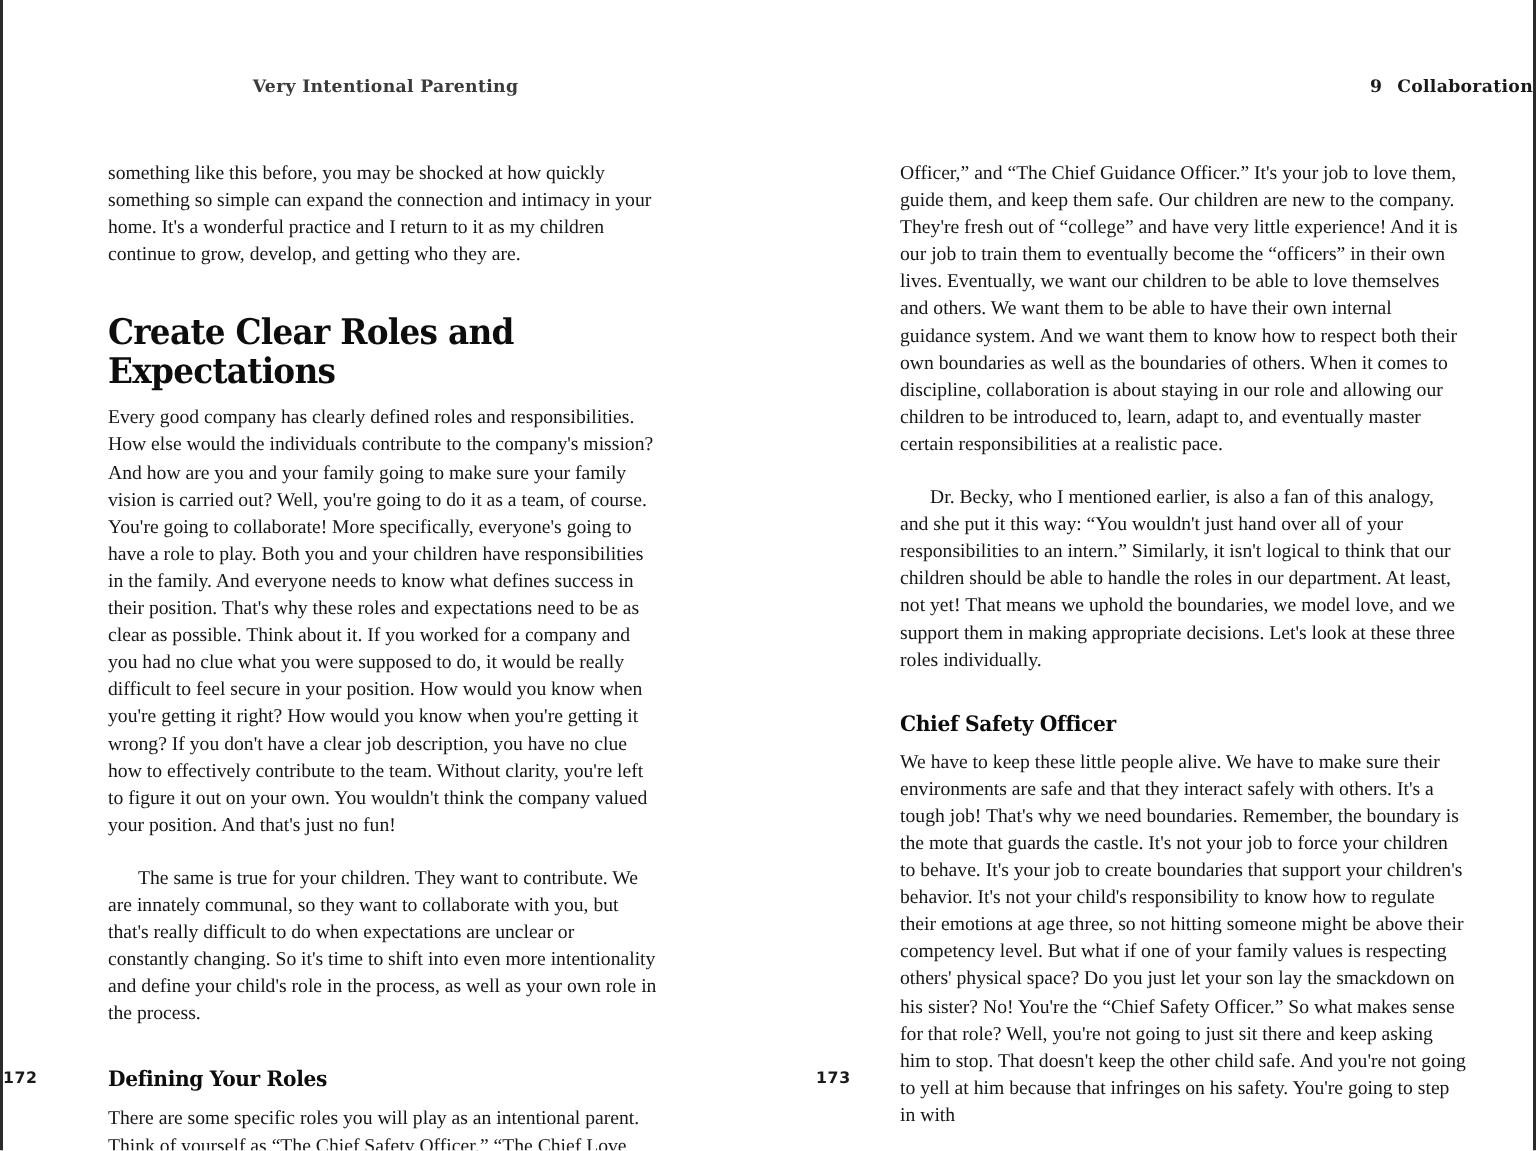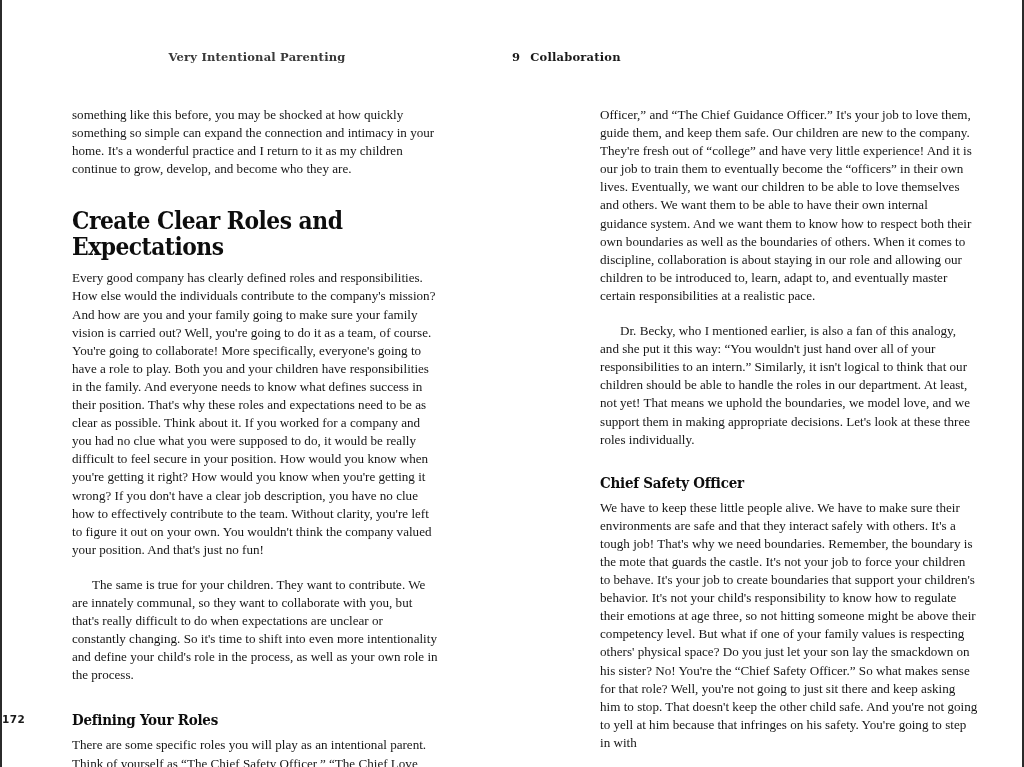--- a/index.html
+++ b/index.html
@@ -36,21 +36,21 @@
   .page-right {
     padding: 0 58px 0 78px;
   }
 
   
   .running-head {
     position: absolute;
     top: 50px;
     left: 0;
     right: 0;
-    text-align: left;
+    text-align: right;
     font-family: "DejaVu Serif", "Liberation Serif", serif;
     font-weight: bold;
     font-size: 11.5px;
     letter-spacing: 0.2px;
     color: #1a1a1a;
     -webkit-font-smoothing: antialiased;
   }
   .running-head.verso {
     color: #3a3a3a;
     left: 20px;
@@ -140,21 +140,21 @@
 <body>
 
 <div class="book-spread">
 
   <div class="page page-left">
 
     <div class="running-head verso">Very Intentional Parenting</div>
 
     <div class="text-column">
 
-      <p>something like this before, you may be shocked at how quickly something so simple can expand the connection and intimacy in your home. It's a wonderful practice and I return to it as my children continue to grow, develop, and become who they are.</p>
+      <p>something like this before, you may be shocked at how quickly something so simple can expand the connection and intimacy in your home. It's a wonderful practice and I return to it as my children continue to grow, develop, and getting who they are.</p>
 
       <h1 class="section-heading">Create Clear Roles and Expectations</h1>
 
       <p>Every good company has clearly defined roles and responsibilities. How else would the individuals contribute to the company's mission? And how are you and your family going to make sure your family vision is carried out? Well, you're going to do it as a team, of course. You're going to collaborate! More specifically, everyone's going to have a role to play. Both you and your children have responsibilities in the family. And everyone needs to know what defines success in their position. That's why these roles and expectations need to be as clear as possible. Think about it. If you worked for a company and you had no clue what you were supposed to do, it would be really difficult to feel secure in your position. How would you know when you're getting it right? How would you know when you're getting it wrong? If you don't have a clear job description, you have no clue how to effectively contribute to the team. Without clarity, you're left to figure it out on your own. You wouldn't think the company valued your position. And that's just no fun!</p>
 
       <p class="indented after-gap">The same is true for your children. They want to contribute. We are innately communal, so they want to collaborate with you, but that's really difficult to do when expectations are unclear or constantly changing. So it's time to shift into even more intentionality and define your child's role in the process, as well as your own role in the process.</p>
 
       <h2 class="sub-heading">Defining Your Roles</h2>
 
       <p>There are some specific roles you will play as an intentional parent. Think of yourself as “The Chief Safety Officer,” “The Chief Love</p>
@@ -173,15 +173,16 @@
 
       <p>Officer,” and “The Chief Guidance Officer.” It's your job to love them, guide them, and keep them safe. Our children are new to the company. They're fresh out of “college” and have very little experience! And it is our job to train them to eventually become the “officers” in their own lives. Eventually, we want our children to be able to love themselves and others. We want them to be able to have their own internal guidance system. And we want them to know how to respect both their own boundaries as well as the boundaries of others. When it comes to discipline, collaboration is about staying in our role and allowing our children to be introduced to, learn, adapt to, and eventually master certain responsibilities at a realistic pace.</p>
 
       <p class="indented after-gap">Dr. Becky, who I mentioned earlier, is also a fan of this analogy, and she put it this way: “You wouldn't just hand over all of your responsibilities to an intern.” Similarly, it isn't logical to think that our children should be able to handle the roles in our department. At least, not yet! That means we uphold the boundaries, we model love, and we support them in making appropriate decisions. Let's look at these three roles individually.</p>
 
       <h2 class="sub-heading tight-top">Chief Safety Officer</h2>
 
       <p>We have to keep these little people alive. We have to make sure their environments are safe and that they interact safely with others. It's a tough job! That's why we need boundaries. Remember, the boundary is the mote that guards the castle. It's not your job to force your children to behave. It's your job to create boundaries that support your children's behavior. It's not your child's responsibility to know how to regulate their emotions at age three, so not hitting someone might be above their competency level. But what if one of your family values is respecting others' physical space? Do you just let your son lay the smackdown on his sister? No! You're the “Chief Safety Officer.” So what makes sense for that role? Well, you're not going to just sit there and keep asking him to stop. That doesn't keep the other child safe. And you're not going to yell at him because that infringes on his safety. You're going to step in with</p>
     </div>
 
+    <div class="folio">173</div>
   </div>
 
 </div>
 
 </body></html>

